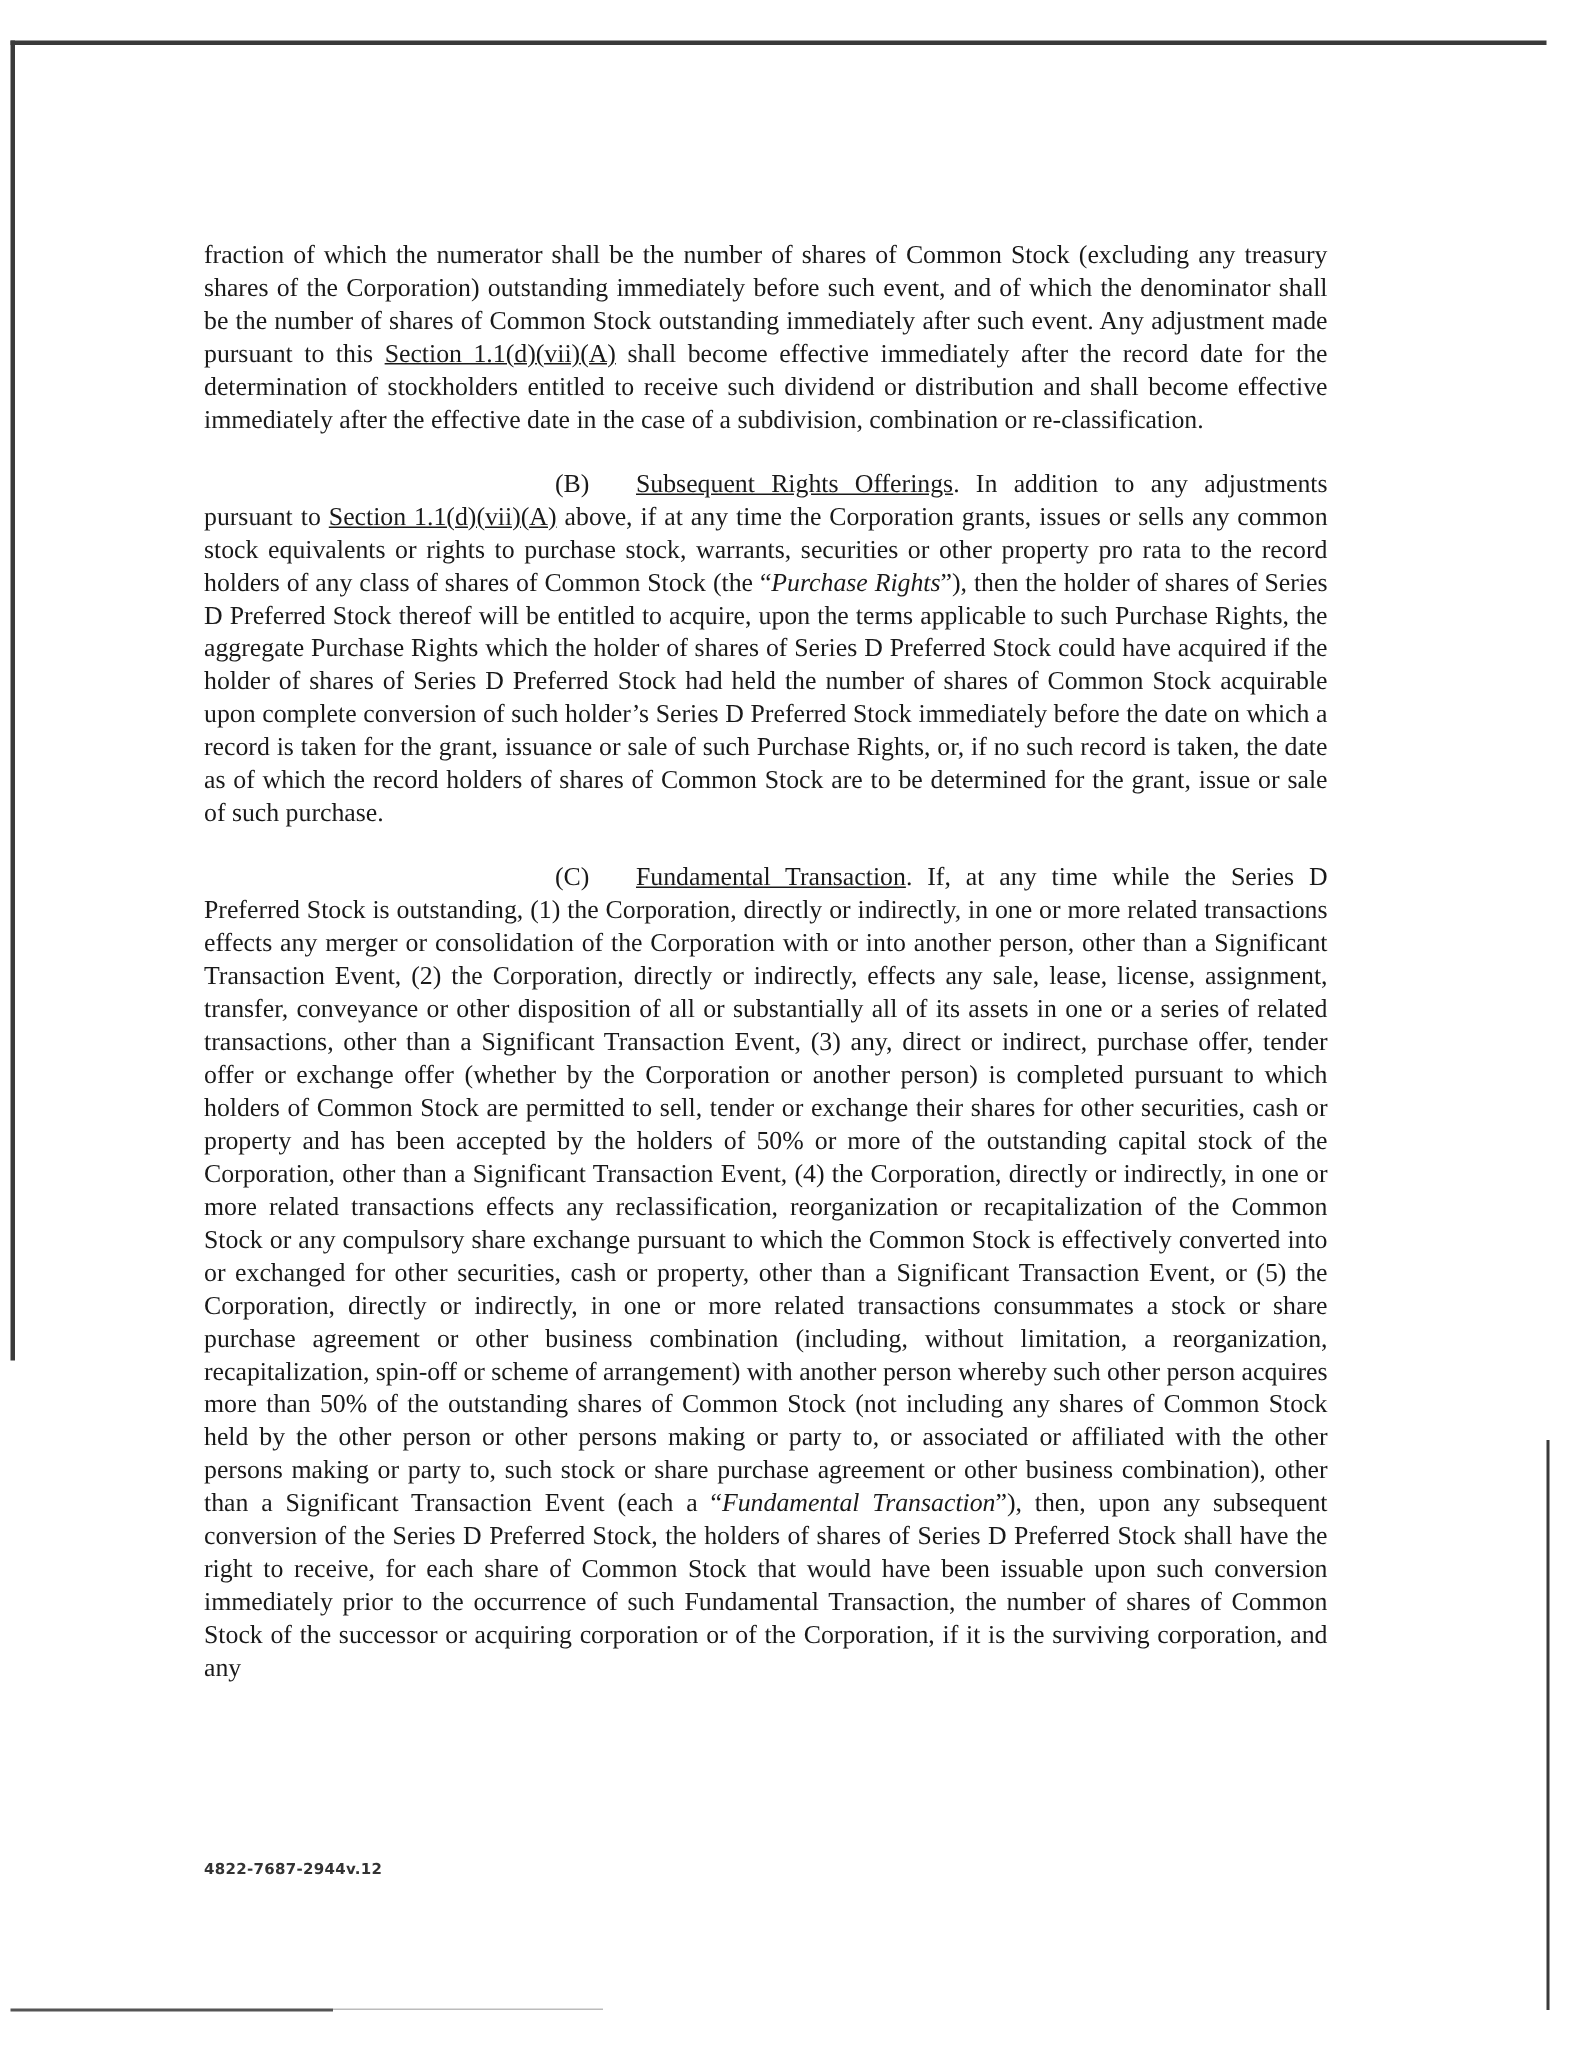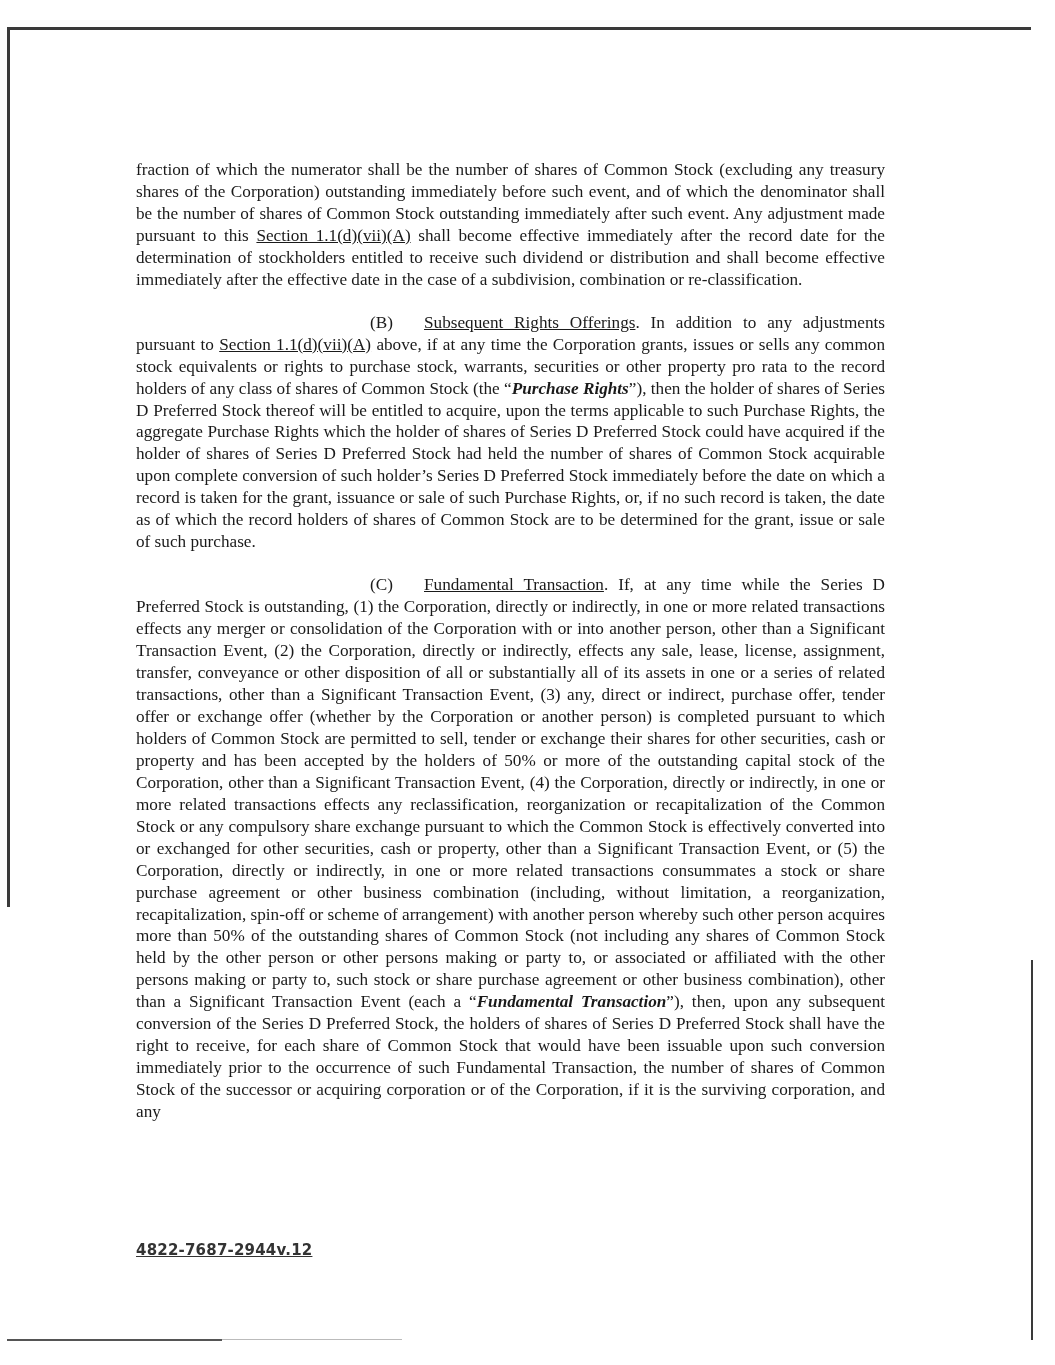--- a/index.html
+++ b/index.html
@@ -39,32 +39,31 @@
     }
     .para.indent-sub {
       text-indent: 234px;
     }
     .label {
       display: inline-block;
       width: 54px;
       text-indent: 0;
     }
     .u { text-decoration: underline; }
-    .bi { font-weight: bold; font-style: italic; }
+    .bi { font-weight: normal; font-style: italic; }
 
     .footer-id {
       position: absolute;
       left: 136px;
       top: 1241px;
       font-family: "DejaVu Sans", sans-serif;
-      font-size: 15px;
+      font-size: 10px;
       font-weight: bold;
       color: #333;
       letter-spacing: 0.2px;
-      text-decoration: underline;
     }
   </style>
 </head>
 <body>
 
 <div class="scan-line border-top"></div>
 <div class="scan-line border-left"></div>
 <div class="scan-line border-right"></div>
 <div class="scan-line border-bottom"></div>
 <div class="scan-line border-bottom-faint"></div>

